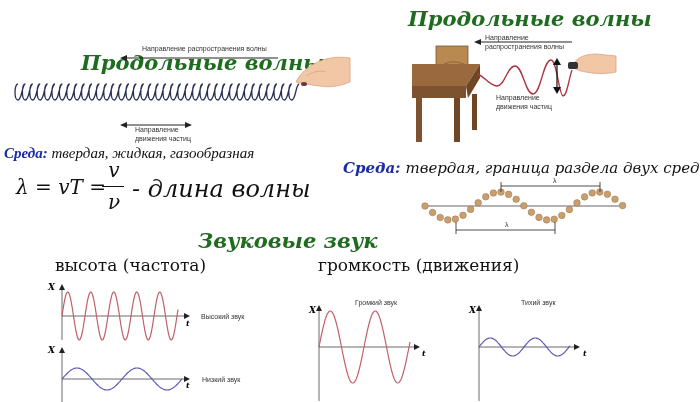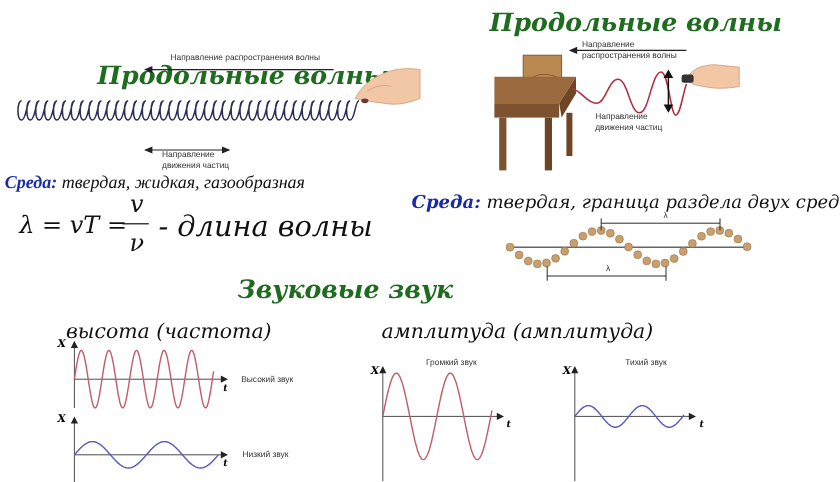--- a/index.html
+++ b/index.html
@@ -2,21 +2,21 @@
 <html><head>
 <meta charset="utf-8">
 <style>
   html,body{margin:0;padding:0;background:#fff;}
   body{width:700px;height:402px;position:relative;overflow:hidden;font-family:"DejaVu Serif",serif;}
   .abs{position:absolute;}
   .title{color:#1f6b1f;font-style:italic;font-weight:bold;font-size:21px;font-family:"DejaVu Serif",serif;white-space:nowrap;}
   .small{font-family:"Liberation Sans",sans-serif;font-size:7px;color:#333;white-space:nowrap;line-height:9px;}
   .medium{font-size:15px;font-style:italic;white-space:nowrap;color:#111;}
   .medium .lbl{color:#1a2aa8;font-weight:bold;}
-  .sub{font-size:17px;font-style:italic;color:#111;white-space:nowrap;margin-top:12px;}
+  .sub{font-size:17px;color:#111;white-space:nowrap;}
   .formula{font-family:"DejaVu Serif",serif;font-size:20px;font-style:italic;white-space:nowrap;color:#111;}
   svg{position:absolute;overflow:visible;}
 </style>
 </head>
 <body>
 
 <div class="abs title" style="left:81px;top:6px;margin-top:44px;">Продольные волны</div>
 
 <div class="abs small" style="left:142px;top:44px;">Направление распространения волны</div>
 <svg style="left:120px;top:54px;" width="160" height="8">
@@ -140,21 +140,21 @@
 
   <line x1="36" y1="58" x2="135" y2="58" stroke="#222" stroke-width="0.8"></line>
   <line x1="36" y1="50" x2="36" y2="62" stroke="#222" stroke-width="0.8"></line>
   <line x1="135" y1="50" x2="135" y2="62" stroke="#222" stroke-width="0.8"></line>
 </svg>
 <div class="abs small" style="left:553px;top:176px;font-size:7px;">λ</div>
 <div class="abs small" style="left:505px;top:220px;font-size:7px;">λ</div>
 
 <div class="abs title" style="left:198px;top:228px;">Звуковые звук</div>
 <div class="abs sub" style="left:55px;top:255px;">высота (частота)</div>
-<div class="abs sub" style="left:318px;top:255px;">амплитуда (амплитуда)</div>
+<div class="abs sub" style="left:318px;top:255px;">громкость (движения)</div>
 
 <svg style="left:54px;top:284px;" width="140" height="60">
   <line x1="8" y1="2" x2="8" y2="56" stroke="#444" stroke-width="0.8"></line>
   <polygon points="8,0 5,6 11,6" fill="#222"></polygon>
   <line x1="8" y1="32" x2="132" y2="32" stroke="#444" stroke-width="0.8"></line>
   <polygon points="136,32 130,29 130,35" fill="#222"></polygon>
   <path id="highwave" fill="none" stroke="#c0606a" stroke-width="1.2" d="M8.0,32.0L8.5,28.7L9.0,25.5L9.5,22.4L10.0,19.5L10.5,16.9L11.0,14.5L11.5,12.4L12.0,10.7L12.5,9.4L13.0,8.5L13.5,8.1L14.0,8.1L14.5,8.5L15.0,9.4L15.5,10.7L16.0,12.4L16.5,14.5L17.0,16.9L17.5,19.5L18.0,22.4L18.5,25.5L19.0,28.7L19.5,32.0L20.0,35.3L20.5,38.5L21.0,41.6L21.5,44.5L22.0,47.1L22.5,49.5L23.0,51.6L23.5,53.3L24.0,54.6L24.5,55.5L25.0,55.9L25.5,55.9L26.0,55.5L26.5,54.6L27.0,53.3L27.5,51.6L28.0,49.5L28.5,47.1L29.0,44.5L29.5,41.6L30.0,38.5L30.5,35.3L31.0,32.0L31.5,28.7L32.0,25.5L32.5,22.4L33.0,19.5L33.5,16.9L34.0,14.5L34.5,12.4L35.0,10.7L35.5,9.4L36.0,8.5L36.5,8.1L37.0,8.1L37.5,8.5L38.0,9.4L38.5,10.7L39.0,12.4L39.5,14.5L40.0,16.9L40.5,19.5L41.0,22.4L41.5,25.5L42.0,28.7L42.5,32.0L43.0,35.3L43.5,38.5L44.0,41.6L44.5,44.5L45.0,47.1L45.5,49.5L46.0,51.6L46.5,53.3L47.0,54.6L47.5,55.5L48.0,55.9L48.5,55.9L49.0,55.5L49.5,54.6L50.0,53.3L50.5,51.6L51.0,49.5L51.5,47.1L52.0,44.5L52.5,41.6L53.0,38.5L53.5,35.3L54.0,32.0L54.5,28.7L55.0,25.5L55.5,22.4L56.0,19.5L56.5,16.9L57.0,14.5L57.5,12.4L58.0,10.7L58.5,9.4L59.0,8.5L59.5,8.1L60.0,8.1L60.5,8.5L61.0,9.4L61.5,10.7L62.0,12.4L62.5,14.5L63.0,16.9L63.5,19.5L64.0,22.4L64.5,25.5L65.0,28.7L65.5,32.0L66.0,35.3L66.5,38.5L67.0,41.6L67.5,44.5L68.0,47.1L68.5,49.5L69.0,51.6L69.5,53.3L70.0,54.6L70.5,55.5L71.0,55.9L71.5,55.9L72.0,55.5L72.5,54.6L73.0,53.3L73.5,51.6L74.0,49.5L74.5,47.1L75.0,44.5L75.5,41.6L76.0,38.5L76.5,35.3L77.0,32.0L77.5,28.7L78.0,25.5L78.5,22.4L79.0,19.5L79.5,16.9L80.0,14.5L80.5,12.4L81.0,10.7L81.5,9.4L82.0,8.5L82.5,8.1L83.0,8.1L83.5,8.5L84.0,9.4L84.5,10.7L85.0,12.4L85.5,14.5L86.0,16.9L86.5,19.5L87.0,22.4L87.5,25.5L88.0,28.7L88.5,32.0L89.0,35.3L89.5,38.5L90.0,41.6L90.5,44.5L91.0,47.1L91.5,49.5L92.0,51.6L92.5,53.3L93.0,54.6L93.5,55.5L94.0,55.9L94.5,55.9L95.0,55.5L95.5,54.6L96.0,53.3L96.5,51.6L97.0,49.5L97.5,47.1L98.0,44.5L98.5,41.6L99.0,38.5L99.5,35.3L100.0,32.0L100.5,28.7L101.0,25.5L101.5,22.4L102.0,19.5L102.5,16.9L103.0,14.5L103.5,12.4L104.0,10.7L104.5,9.4L105.0,8.5L105.5,8.1L106.0,8.1L106.5,8.5L107.0,9.4L107.5,10.7L108.0,12.4L108.5,14.5L109.0,16.9L109.5,19.5L110.0,22.4L110.5,25.5L111.0,28.7L111.5,32.0L112.0,35.3L112.5,38.5L113.0,41.6L113.5,44.5L114.0,47.1L114.5,49.5L115.0,51.6L115.5,53.3L116.0,54.6L116.5,55.5L117.0,55.9L117.5,55.9L118.0,55.5L118.5,54.6L119.0,53.3L119.5,51.6L120.0,49.5L120.5,47.1L121.0,44.5L121.5,41.6L122.0,38.5L122.5,35.3L123.0,32.0L123.5,28.7L124.0,25.5"></path>
 </svg>
 <div class="abs" style="left:48px;top:282px;font-size:9px;font-style:italic;font-weight:bold;">X</div>
 <div class="abs" style="left:186px;top:318px;font-size:8px;font-style:italic;font-weight:bold;">t</div>

